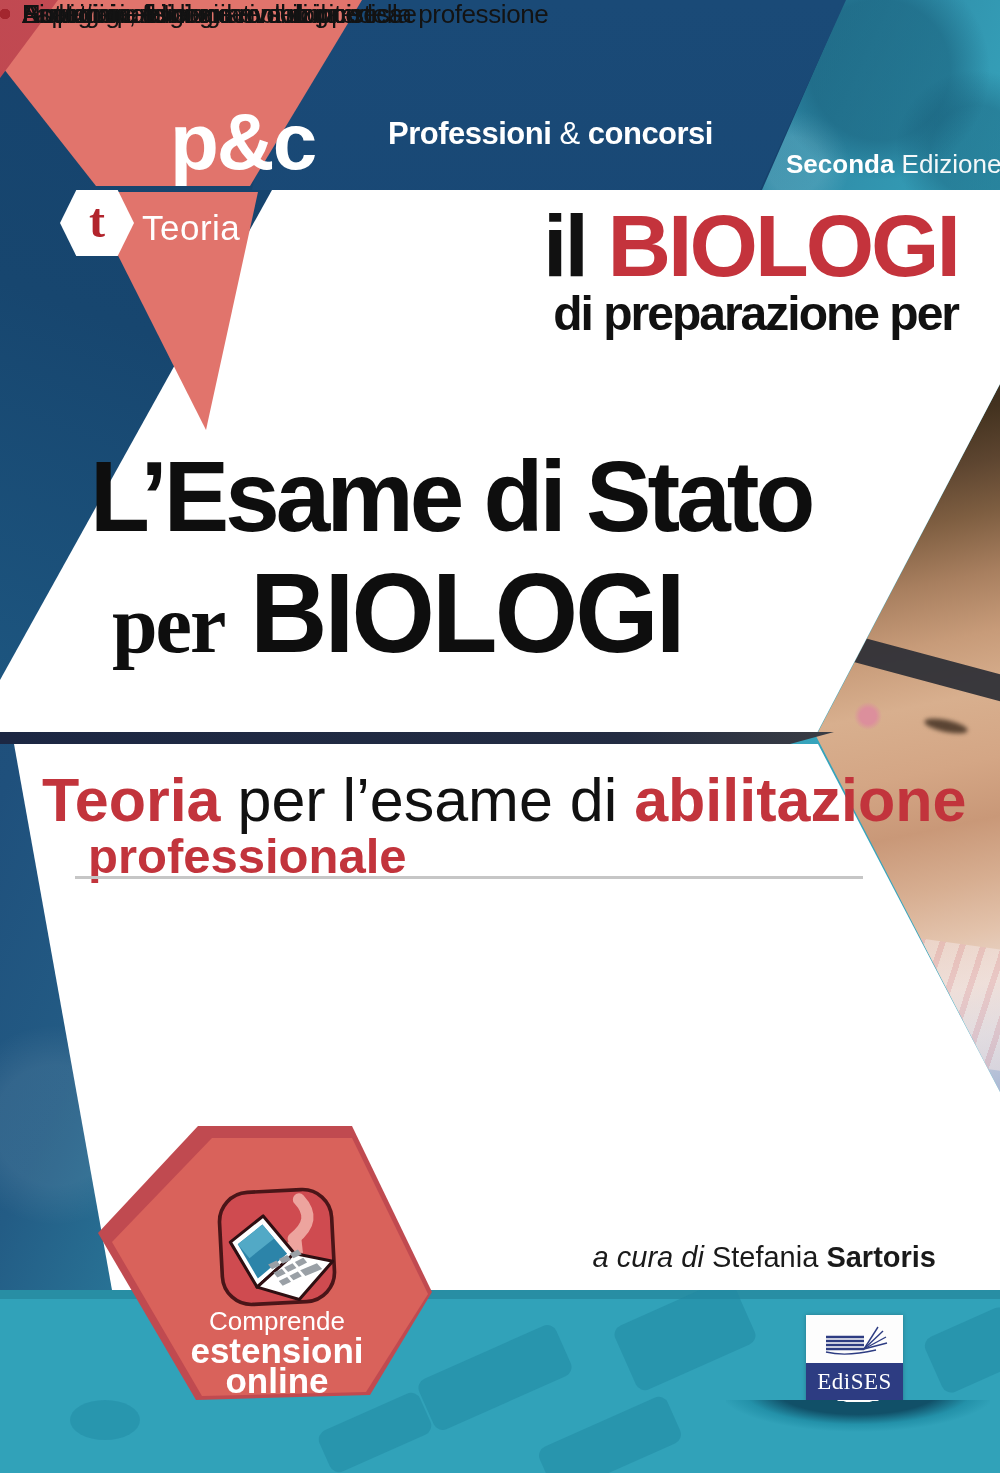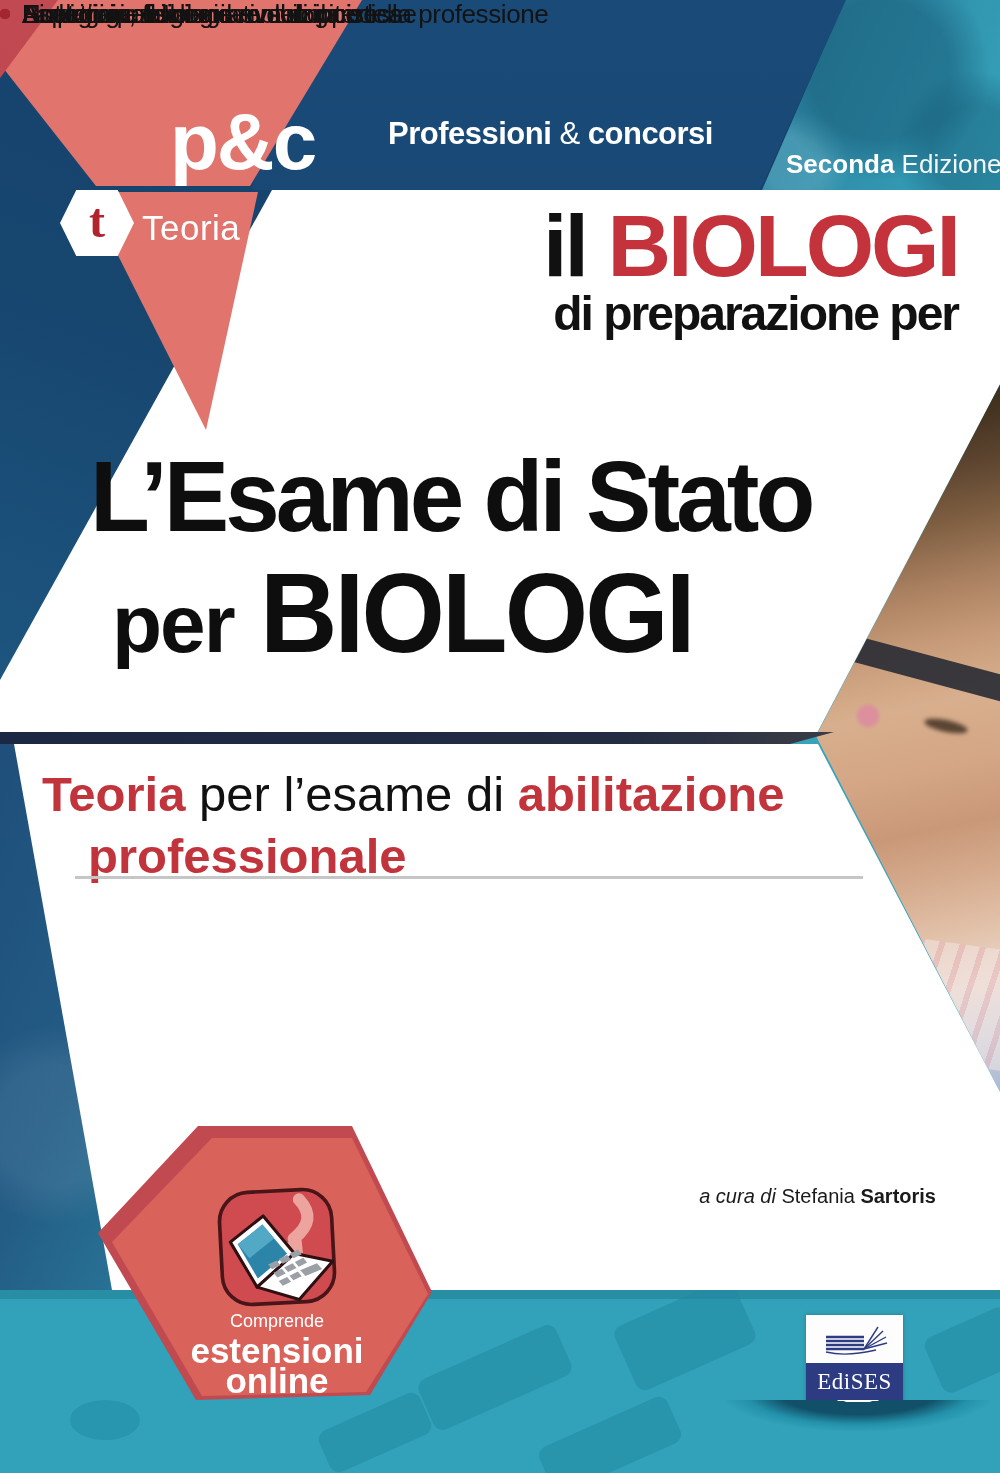--- a/index.html
+++ b/index.html
@@ -58,50 +58,50 @@
   .edition{left:786px;top:149px;font-size:26px;color:#fff;white-space:nowrap;}
   .edition b{font-weight:bold;}
   .edition .light{font-weight:400;opacity:.95;}
   
   .kicker1{right:42px;top:202px;font-size:88px;font-weight:bold;letter-spacing:-3px;color:#111;white-space:nowrap;line-height:1;}
   .kicker1 .red{color:#c4333c;}
   .kicker2{right:42px;top:290px;font-size:48px;font-weight:bold;letter-spacing:-2px;color:#111;white-space:nowrap;line-height:1;}
   .title1{left:90px;top:446px;font-size:100px;font-weight:bold;letter-spacing:-4px;color:#0e0e0e;
     white-space:nowrap;line-height:1;transform:scaleX(.98);transform-origin:left top;}
   .title2{left:112px;top:556px;display:flex;align-items:baseline;gap:26px;}
-  .title2 .pre{font-size:82px;font-weight:bold;letter-spacing:-2px;color:#0e0e0e;line-height:1;}
+  .title2 .pre{font-size:82px;font-weight:bold;letter-spacing:-2px;color:#0e0e0e;line-height:1;font-family:Liberation Serif, serif;}
   .title2 .main{font-size:114px;font-weight:bold;letter-spacing:-3px;color:#0e0e0e;line-height:1;
     display:inline-block;transform:scaleX(.94);transform-origin:left bottom;}
   
-  .sub1{left:42px;top:770px;font-size:49px;line-height:1;white-space:nowrap;color:#111;}
+  .sub1{left:42px;top:770px;font-size:61px;line-height:1;white-space:nowrap;color:#111;}
   .sub1 .red{color:#c2343c;font-weight:bold;}
   .sub2{left:88px;top:832px;font-size:49px;line-height:1;color:#c2343c;font-weight:bold;}
   .divider{left:75px;top:876px;width:788px;height:3px;background:#c6c6c6;}
   
   .bullet{position:absolute;display:flex;align-items:flex-start;white-space:nowrap;}
   .bullet .dot{width:10px;height:10px;border-radius:50%;background:#a3262e;margin-top:9px;margin-right:12px;flex:0 0 auto;}
   .bullet .bt{font-size:26px;letter-spacing:-.4px;color:#131313;line-height:28px;}
   .bullet:nth-of-type(1){left:90px; top:900px;}
   .bullet:nth-of-type(2){left:122px;top:938px;}
   .bullet:nth-of-type(3){left:154px;top:976px;}
   .bullet:nth-of-type(4){left:186px;top:1014px;}
   .bullet:nth-of-type(5){left:218px;top:1052px;}
   .bullet:nth-of-type(6){left:250px;top:1090px;}
   .bullet:nth-of-type(7){left:282px;top:1128px;}
   
-  .author{right:64px;top:1185px;font-size:20px;color:#1a1a1a;white-space:nowrap;}
+  .author{right:64px;top:1241px;font-size:29px;color:#1a1a1a;white-space:nowrap;}
   .author .it{font-style:italic;}
   .author b{font-weight:bold;}
   
   .red-hex-dark{inset:0;clip-path:polygon(198px 1126px,352px 1126px,432px 1292px,370px 1395px,196px 1400px,98px 1233px);
     background:#c04a50;}
   .red-hex{inset:0;clip-path:polygon(212px 1138px,352px 1138px,428px 1294px,366px 1392px,202px 1396px,112px 1242px);
     background:#d9625b;}
   .online-text{left:157px;top:1306px;width:240px;text-align:center;color:#fff;line-height:30px;}
-  .online-text .l1{font-size:18px;}
+  .online-text .l1{font-size:26px;}
   .online-text .l2{font-size:35px;font-weight:bold;}
   .laptop-badge{left:216px;top:1186px;width:122px;height:122px;transform:rotate(-3deg);}
   
   .band{left:0;top:1290px;width:1000px;height:183px;background:#31a2b9;overflow:hidden;}
   .band-top{position:absolute;left:0;top:0;width:100%;height:9px;background:#27899f;opacity:.8;}
   .gel{position:absolute;background:#1f87a1;opacity:.5;border-radius:10px;transform:rotate(-24deg);}
   .g1{left:420px;top:60px;width:150px;height:55px;}
   .g2{left:620px;top:10px;width:130px;height:70px;}
   .g3{left:320px;top:120px;width:110px;height:45px;}
   .g4{left:540px;top:130px;width:140px;height:50px;}

